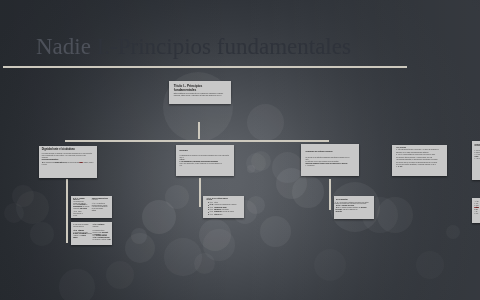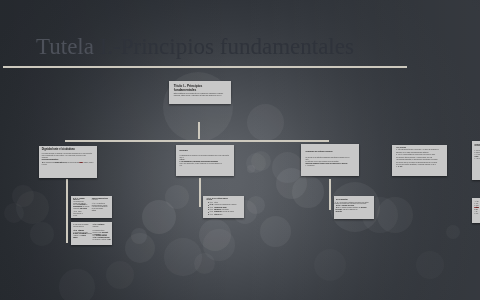--- a/index.html
+++ b/index.html
@@ -305,15 +305,15 @@
             <div class="ln"><span class="bold red">Estado</span></div>
             <div class="ln"><span class="bold">3. La</span></div>
             <div class="ln">4. El</div>
             <div class="ln">5. Los</div>
           </div>
         </div>
       </div>
     </div>
 
   <div class="otitle" id="otitle">
-    <span class="lead">Tutela</span><span class="rest"> I.-Principios fundamentales</span>
+    <span class="lead">Nadie</span><span class="rest"> I.-Principios fundamentales</span>
   </div>
 </div>
 
 </body></html>

